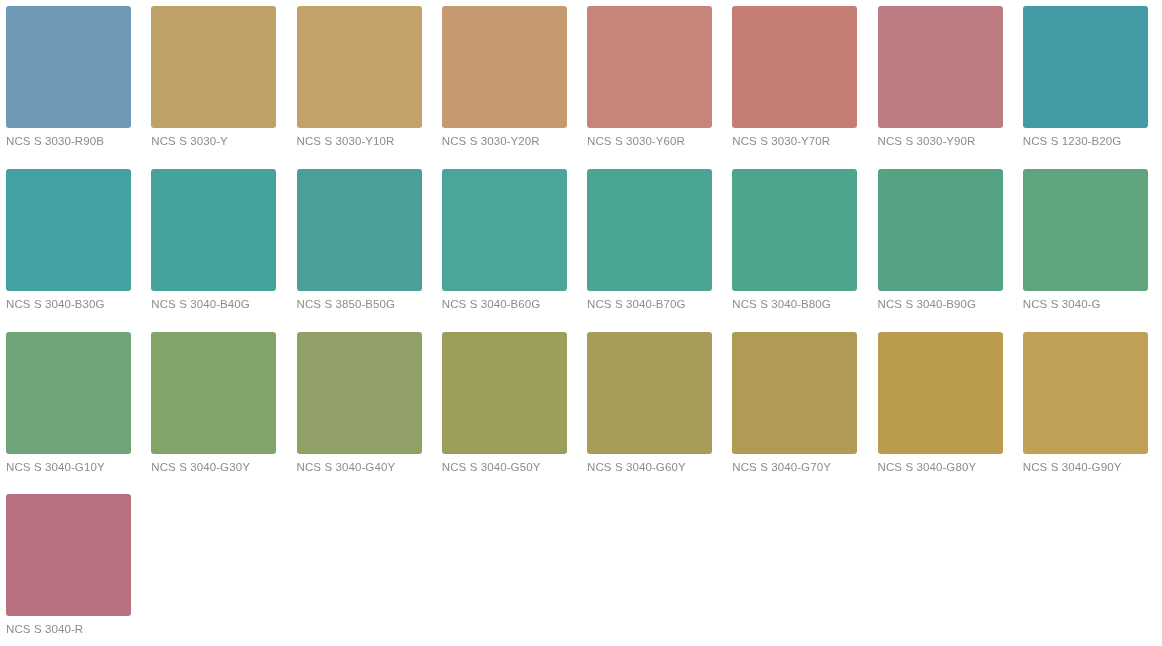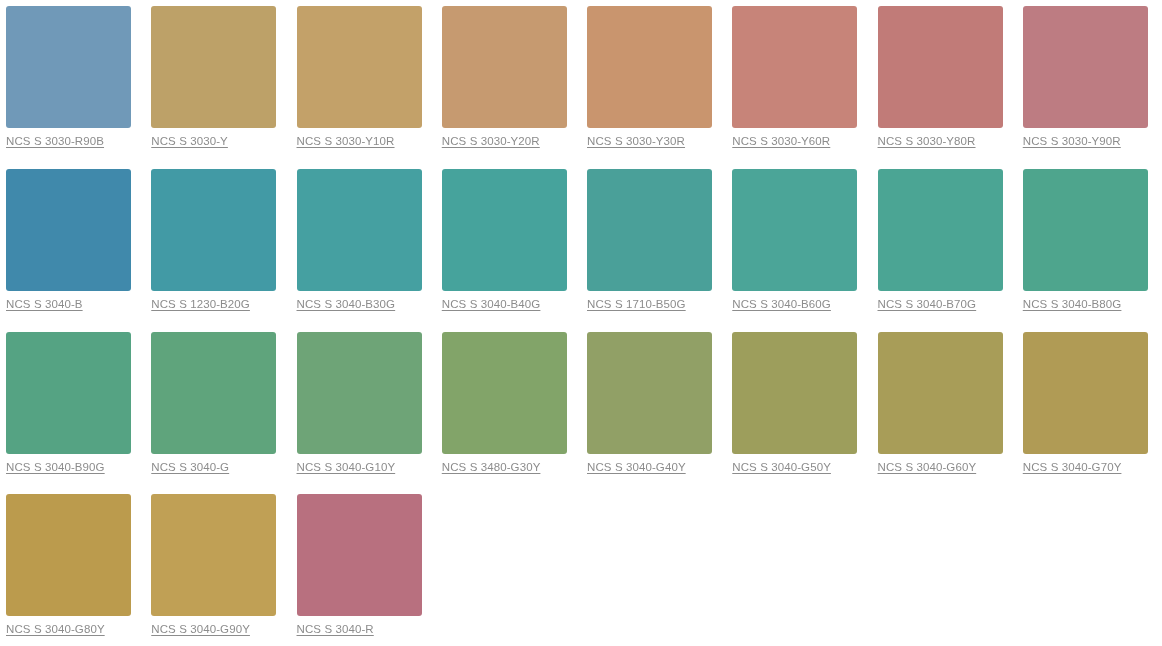--- a/index.html
+++ b/index.html
@@ -32,21 +32,20 @@
     height: 122px;
     border-radius: 3px;
   }
   .swatch-label {
     position: absolute;
     left: 6px;
     top: 134px;
     font-size: 11.5px;
     line-height: 14px;
     color: #8c8c8c;
-    text-decoration: underline;
     text-underline-offset: 2px;
     white-space: nowrap;
     cursor: pointer;
     letter-spacing: 0.1px;
   }
 </style>
 </head>
 <body style="background-color: rgb(255, 255, 255);">
 
 <div id="palette-grid">
@@ -60,54 +59,46 @@
     </div>
     <div class="swatch-cell">
       <div class="swatch-chip" style="background-color: rgb(195, 161, 105);"></div>
       <a class="swatch-label">NCS S 3030-Y10R</a>
     </div>
     <div class="swatch-cell">
       <div class="swatch-chip" style="background-color: rgb(198, 154, 112);"></div>
       <a class="swatch-label">NCS S 3030-Y20R</a>
     </div>
     <div class="swatch-cell">
-      <div class="swatch-chip" style="background-color: rgb(201, 149, 110);"></div>
-      <a class="swatch-label">NCS S 3030-Y30R</a>
-    </div>
-    <div class="swatch-cell">
       <div class="swatch-chip" style="background-color: rgb(199, 132, 121);"></div>
       <a class="swatch-label">NCS S 3030-Y60R</a>
     </div>
     <div class="swatch-cell">
-      <div class="swatch-chip" style="background-color: rgb(193, 123, 120);"></div>
-      <a class="swatch-label">NCS S 3030-Y80R</a>
+      <div class="swatch-chip" style="background-color: rgb(196, 126, 115);"></div>
+      <a class="swatch-label">NCS S 3030-Y70R</a>
     </div>
     <div class="swatch-cell">
       <div class="swatch-chip" style="background-color: rgb(189, 124, 130);"></div>
       <a class="swatch-label">NCS S 3030-Y90R</a>
-    </div>
-    <div class="swatch-cell">
-      <div class="swatch-chip" style="background-color: rgb(64, 137, 171);"></div>
-      <a class="swatch-label">NCS S 3040-B</a>
     </div>
     <div class="swatch-cell">
       <div class="swatch-chip" style="background-color: rgb(66, 154, 165);"></div>
       <a class="swatch-label">NCS S 1230-B20G</a>
     </div>
     <div class="swatch-cell">
       <div class="swatch-chip" style="background-color: rgb(69, 160, 161);"></div>
       <a class="swatch-label">NCS S 3040-B30G</a>
     </div>
     <div class="swatch-cell">
       <div class="swatch-chip" style="background-color: rgb(70, 163, 156);"></div>
       <a class="swatch-label">NCS S 3040-B40G</a>
     </div>
     <div class="swatch-cell">
       <div class="swatch-chip" style="background-color: rgb(74, 160, 153);"></div>
-      <a class="swatch-label">NCS S 1710-B50G</a>
+      <a class="swatch-label">NCS S 3850-B50G</a>
     </div>
     <div class="swatch-cell">
       <div class="swatch-chip" style="background-color: rgb(75, 165, 152);"></div>
       <a class="swatch-label">NCS S 3040-B60G</a>
     </div>
     <div class="swatch-cell">
       <div class="swatch-chip" style="background-color: rgb(75, 165, 148);"></div>
       <a class="swatch-label">NCS S 3040-B70G</a>
     </div>
     <div class="swatch-cell">
@@ -121,21 +112,21 @@
     <div class="swatch-cell">
       <div class="swatch-chip" style="background-color: rgb(95, 164, 124);"></div>
       <a class="swatch-label">NCS S 3040-G</a>
     </div>
     <div class="swatch-cell">
       <div class="swatch-chip" style="background-color: rgb(110, 164, 119);"></div>
       <a class="swatch-label">NCS S 3040-G10Y</a>
     </div>
     <div class="swatch-cell">
       <div class="swatch-chip" style="background-color: rgb(130, 164, 105);"></div>
-      <a class="swatch-label">NCS S 3480-G30Y</a>
+      <a class="swatch-label">NCS S 3040-G30Y</a>
     </div>
     <div class="swatch-cell">
       <div class="swatch-chip" style="background-color: rgb(145, 160, 102);"></div>
       <a class="swatch-label">NCS S 3040-G40Y</a>
     </div>
     <div class="swatch-cell">
       <div class="swatch-chip" style="background-color: rgb(157, 158, 92);"></div>
       <a class="swatch-label">NCS S 3040-G50Y</a>
     </div>
     <div class="swatch-cell">

